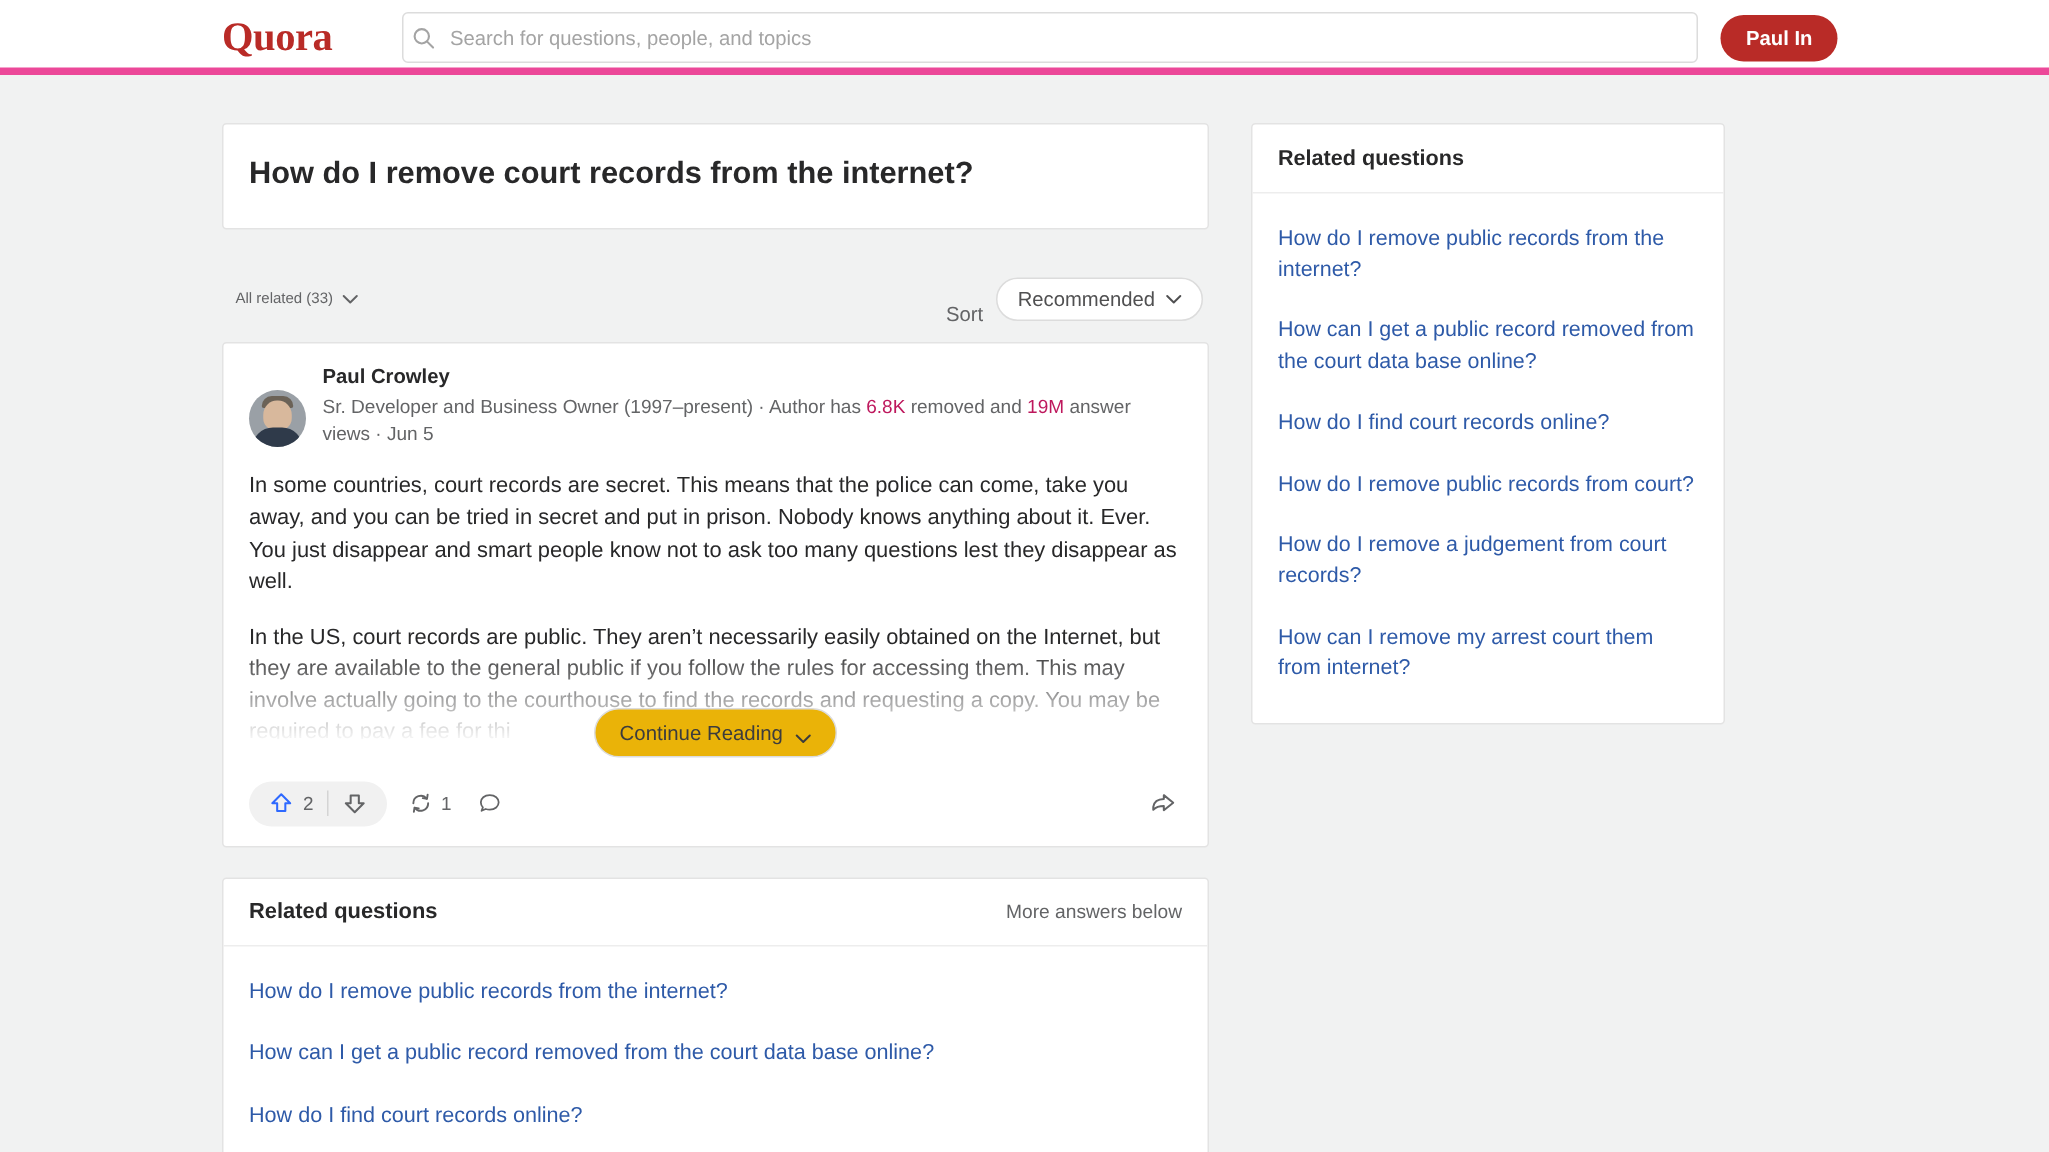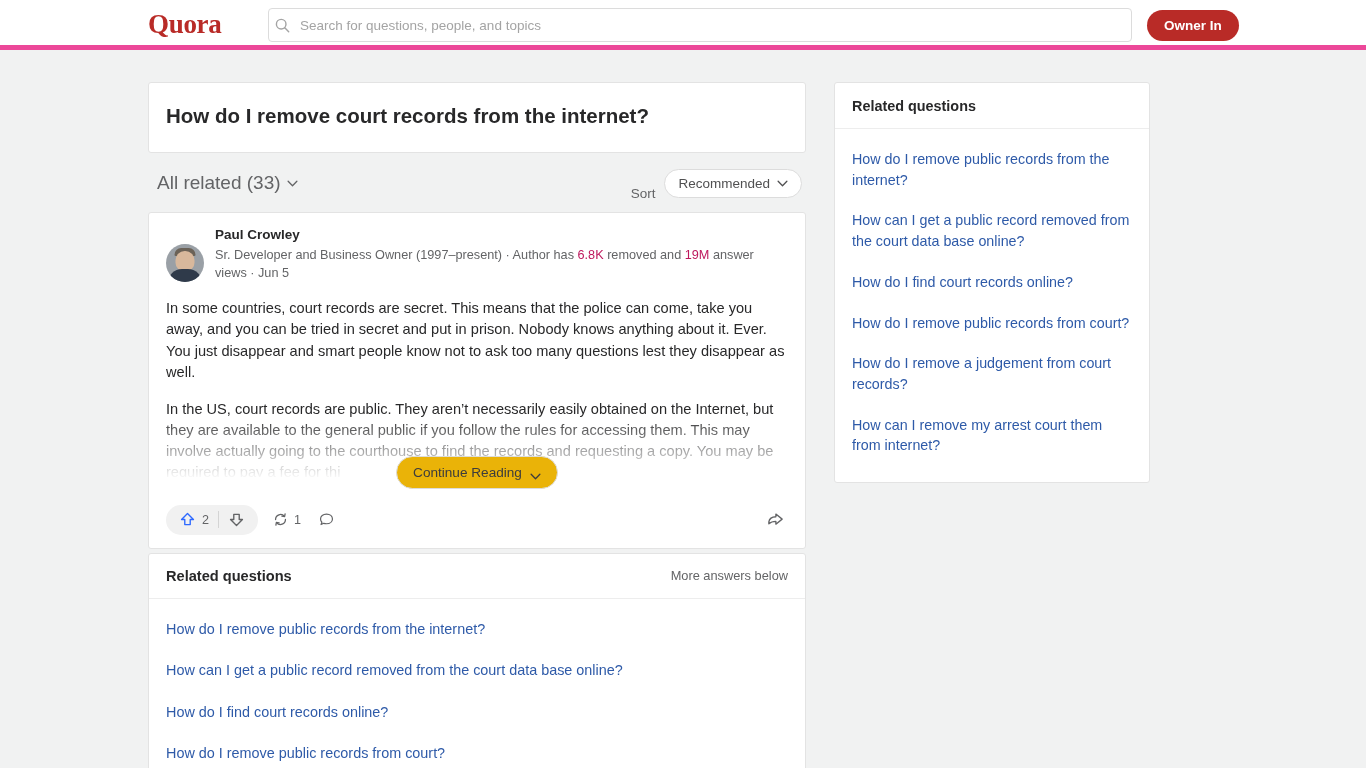--- a/index.html
+++ b/index.html
@@ -87,42 +87,42 @@
     position: absolute;
     left: 834px;
     top: 32px;
     width: 316px;
   }
 
   .card {
     background: #ffffff;
     border: 1px solid #e3e3e3;
     border-radius: 3px;
-    margin-bottom: 4px;
+    margin-bottom: 20px;
   }
 
   
   .q-title {
     padding: 20px 17px 22px 17px;
     font-size: 20.5px;
     font-weight: bold;
     color: #282829;
     line-height: 1.3;
   }
 
   
   .filter-row {
     display: flex;
     align-items: center;
     justify-content: space-between;
     padding: 9px 4px 11px 9px;
   }
   .all-related {
     display: flex; align-items: center; gap: 6px;
-    font-size: 19px;
+    font-size: 10px;
     color: #636466;
     cursor: pointer;
   }
   .sort-group { display: flex; align-items: center; gap: 9px; }
   .sort-label { font-size: 13.5px; color: #636466; margin-top: 20px; }
   .sort-pill {
     display: flex; align-items: center; gap: 7px;
     border: 1px solid #dcdcdc;
     border-radius: 18px;
     background: #fff;
@@ -278,21 +278,21 @@
   <div class="logo">Quora</div>
 
   <div class="search-wrap">
     <svg class="search-icon" viewBox="0 0 16 16">
       <circle cx="6.6" cy="6.6" r="5.1" fill="none" stroke="#a4a4a4" stroke-width="1.5"></circle>
       <line x1="10.4" y1="10.4" x2="14.6" y2="14.6" stroke="#a4a4a4" stroke-width="1.5" stroke-linecap="round"></line>
     </svg>
     <input class="search-input" type="text" placeholder="Search for questions, people, and topics" style="">
   </div>
 
-  <button class="signin-btn">Owner In</button>
+  <button class="signin-btn">Paul In</button>
 </div>
 
 <div class="page">
 
   <div class="main-col">
 
     <div class="card">
       <div class="q-title">How do I remove court records from the internet?</div>
     </div>
 

